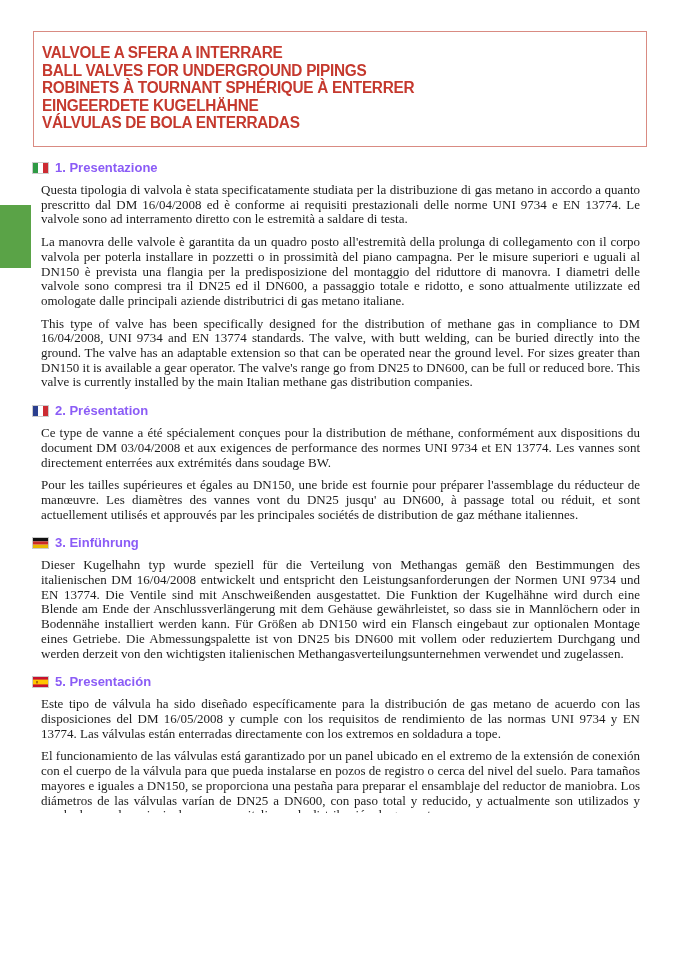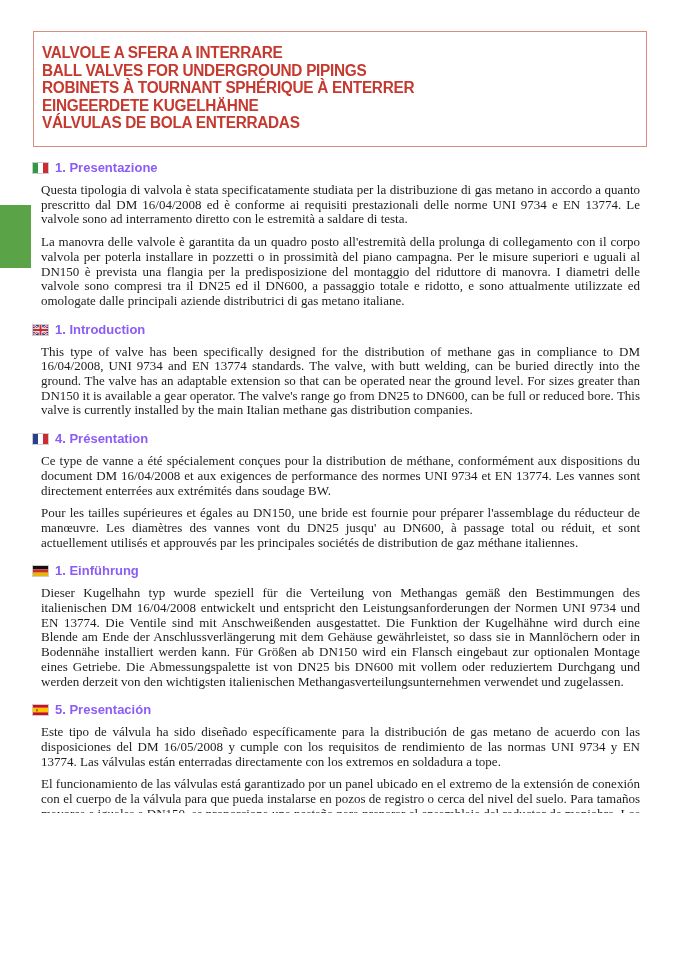--- a/index.html
+++ b/index.html
@@ -102,56 +102,44 @@
             <rect width="5" height="10" fill="#2e9a44"></rect>
             <rect x="5" width="5" height="10" fill="#fff"></rect>
             <rect x="10" width="5" height="10" fill="#cc2b32"></rect>
           </svg>
       </span>
       <span>1. Presentazione</span>
     </div>
     <p class="para">Questa tipologia di valvola è stata specificatamente studiata per la distribuzione di gas metano in accordo a quanto prescritto dal DM 16/04/2008 ed è conforme ai requisiti prestazionali delle norme UNI 9734 e EN 13774. Le valvole sono ad interramento diretto con le estremità a saldare di testa.</p>
     <p class="para">La manovra delle valvole è garantita da un quadro posto all'estremità della prolunga di collegamento con il corpo valvola per poterla installare in pozzetti o in prossimità del piano campagna. Per le misure superiori e uguali al DN150 è prevista una flangia per la predisposizione del montaggio del riduttore di manovra. I diametri delle valvole sono compresi tra il DN25 ed il DN600, a passaggio totale e ridotto, e sono attualmente utilizzate ed omologate dalle principali aziende distributrici di gas metano italiane.</p>
 
-    <div class="sec-head">
-      <span class="flag">
-        <svg viewBox="0 0 60 40">
-          <rect width="60" height="40" fill="#2b3f8e"></rect>
-          <path d="M0,0 L60,40 M60,0 L0,40" stroke="#ffffff" stroke-width="9"></path>
-          <path d="M0,0 L60,40 M60,0 L0,40" stroke="#cc2b32" stroke-width="4"></path>
-          <path d="M30,0 V40 M0,20 H60" stroke="#ffffff" stroke-width="14"></path>
-          <path d="M30,0 V40 M0,20 H60" stroke="#cc2b32" stroke-width="8"></path>
-        </svg>
-      </span>
-      <span>1. Introduction</span>
-    </div>
     <p class="para">This type of valve has been specifically designed for the distribution of methane gas in compliance to DM 16/04/2008, UNI 9734 and EN 13774 standards. The valve, with butt welding, can be buried directly into the ground. The valve has an adaptable extension so that can be operated near the ground level. For sizes greater than DN150 it is available a gear operator. The valve's range go from DN25 to DN600, can be full or reduced bore. This valve is currently installed by the main Italian methane gas distribution companies.</p>
 
     <div class="sec-head">
       <span class="flag">
         <svg viewBox="0 0 15 10">
             <rect width="5" height="10" fill="#2b3f8e"></rect>
             <rect x="5" width="5" height="10" fill="#fff"></rect>
             <rect x="10" width="5" height="10" fill="#cc2b32"></rect>
           </svg>
       </span>
-      <span>4. Présentation</span>
+      <span>2. Présentation</span>
     </div>
-    <p class="para">Ce type de vanne a été spécialement conçues pour la distribution de méthane, conformément aux dispositions du document DM 16/04/2008 et aux exigences de performance des normes UNI 9734 et EN 13774. Les vannes sont directement enterrées aux extrémités dans soudage BW.</p>
+    <p class="para">Ce type de vanne a été spécialement conçues pour la distribution de méthane, conformément aux dispositions du document DM 03/04/2008 et aux exigences de performance des normes UNI 9734 et EN 13774. Les vannes sont directement enterrées aux extrémités dans soudage BW.</p>
     <p class="para">Pour les tailles supérieures et égales au DN150, une bride est fournie pour préparer l'assemblage du réducteur de manœuvre. Les diamètres des vannes vont du DN25 jusqu' au DN600, à passage total ou réduit, et sont actuellement utilisés et approuvés par les principales sociétés de distribution de gaz méthane italiennes.</p>
 
     <div class="sec-head">
       <span class="flag">
         <svg viewBox="0 0 15 10">
             <rect width="15" height="3.4" fill="#111111"></rect>
             <rect y="3.4" width="15" height="3.3" fill="#cc2b28"></rect>
             <rect y="6.7" width="15" height="3.3" fill="#e8b800"></rect>
           </svg>
       </span>
-      <span>1. Einführung</span>
+      <span>3. Einführung</span>
     </div>
     <p class="para">Dieser Kugelhahn typ wurde speziell für die Verteilung von Methangas gemäß den Bestimmungen des italienischen DM 16/04/2008 entwickelt und entspricht den Leistungsanforderungen der Normen UNI 9734 und EN 13774. Die Ventile sind mit Anschweißenden ausgestattet. Die Funktion der Kugelhähne wird durch eine Blende am Ende der Anschlussverlängerung mit dem Gehäuse gewährleistet, so dass sie in Mannlöchern oder in Bodennähe installiert werden kann. Für Größen ab DN150 wird ein Flansch eingebaut zur optionalen Montage eines Getriebe. Die Abmessungspalette ist von DN25 bis DN600 mit vollem oder reduziertem Durchgang und werden derzeit von den wichtigsten italienischen Methangasverteilungsunternehmen verwendet und zugelassen.</p>
 
     <div class="sec-head">
       <span class="flag">
         <svg viewBox="0 0 15 10">
             <rect width="15" height="10" fill="#ffc400"></rect>
             <rect width="15" height="2.6" fill="#c8102e"></rect>
             <rect y="7.4" width="15" height="2.6" fill="#c8102e"></rect>
             <rect x="3" y="4" width="2" height="2.4" fill="#b06c00"></rect>

